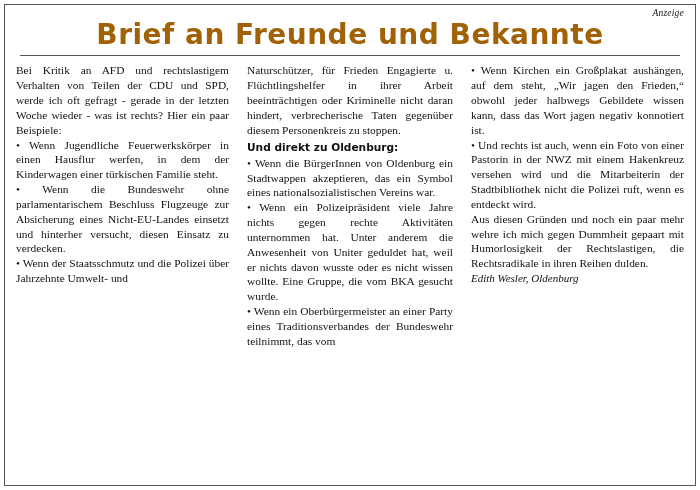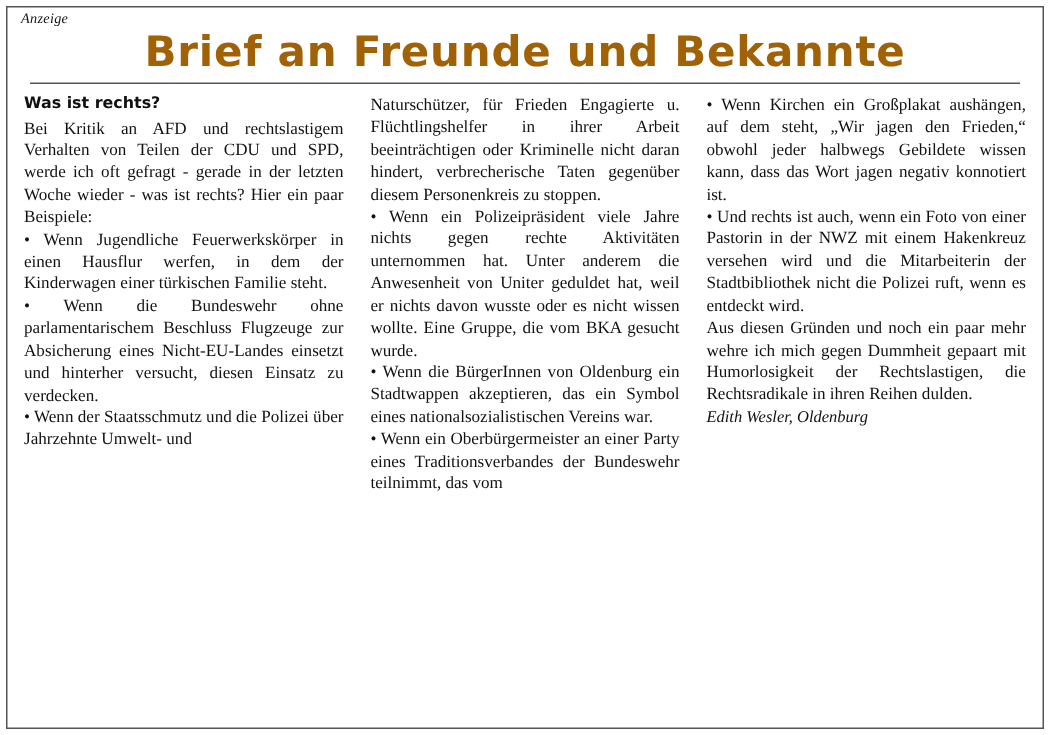--- a/index.html
+++ b/index.html
@@ -30,21 +30,21 @@
   .content {
     position: absolute;
     left: 0;
     top: 0;
     width: 700px;
     height: 490px;
     box-sizing: border-box;
     padding: 8px 14px 8px 14px;
   }
   .anzeige {
-    text-align: left;
+    text-align: right;
     font-family: "Liberation Serif", serif;
     font-style: italic;
     font-size: 9.5px;
     color: #111;
     letter-spacing: 0.2px;
     margin: 0 2px 2px 0;
   }
   .headline {
     text-align: center;
     font-family: "DejaVu Sans", sans-serif;
@@ -109,31 +109,31 @@
 
     <div class="anzeige">Anzeige</div>
 
     <h1 class="headline">Brief an Freunde und Bekannte</h1>
 
     <hr class="rule">
 
     <div class="columns">
 
       <div class="col first">
-        <div class="subhead">Was ist rechts?</div>
         <p class="para">Bei Kritik an AFD und rechtslastigem Verhalten von Teilen der CDU und SPD, werde ich oft gefragt - gerade in der letzten Woche wieder - was ist rechts? Hier ein paar Beispiele:</p>
         <p class="para">• Wenn Jugendliche Feuerwerkskörper in einen Hausflur werfen, in dem der Kinderwagen einer türkischen Familie steht.</p>
         <p class="para">• Wenn die Bundeswehr ohne parlamentarischem Beschluss Flugzeuge zur Absicherung eines Nicht-EU-Landes einsetzt und hinterher versucht, diesen Einsatz zu verdecken.</p>
         <p class="para">• Wenn der Staatsschmutz und die Polizei über Jahrzehnte Umwelt- und</p>
       </div>
 
       <div class="col">
         <p class="para">Naturschützer, für Frieden Engagierte u. Flüchtlingshelfer in ihrer Arbeit beeinträchtigen oder Kriminelle nicht daran hindert, verbrecherische Taten gegenüber diesem Personenkreis zu stoppen.</p>
+        <div class="subhead spaced">Und direkt zu Oldenburg:</div>
+        <p class="para">• Wenn die BürgerInnen von Oldenburg ein Stadtwappen akzeptieren, das ein Symbol eines nationalsozialistischen Vereins war.</p>
         <p class="para">• Wenn ein Polizeipräsident viele Jahre nichts gegen rechte Aktivitäten unternommen hat. Unter anderem die Anwesenheit von Uniter geduldet hat, weil er nichts davon wusste oder es nicht wissen wollte. Eine Gruppe, die vom BKA gesucht wurde.</p>
-        <p class="para">• Wenn die BürgerInnen von Oldenburg ein Stadtwappen akzeptieren, das ein Symbol eines nationalsozialistischen Vereins war.</p>
         <p class="para">• Wenn ein Oberbürgermeister an einer Party eines Traditionsverbandes der Bundeswehr teilnimmt, das vom</p>
       </div>
 
       <div class="col last">
         <p class="para">• Wenn Kirchen ein Großplakat aushängen, auf dem steht, „Wir jagen den Frieden,“ obwohl jeder halbwegs Gebildete wissen kann, dass das Wort jagen negativ konnotiert ist.</p>
         <p class="para">• Und rechts ist auch, wenn ein Foto von einer Pastorin in der NWZ mit einem Hakenkreuz versehen wird und die Mitarbeiterin der Stadtbibliothek nicht die Polizei ruft, wenn es entdeckt wird.</p>
         <p class="para">Aus diesen Gründen und noch ein paar mehr wehre ich mich gegen Dummheit gepaart mit Humorlosigkeit der Rechtslastigen, die Rechtsradikale in ihren Reihen dulden.</p>
         <p class="signature">Edith Wesler, Oldenburg</p>
       </div>
 

